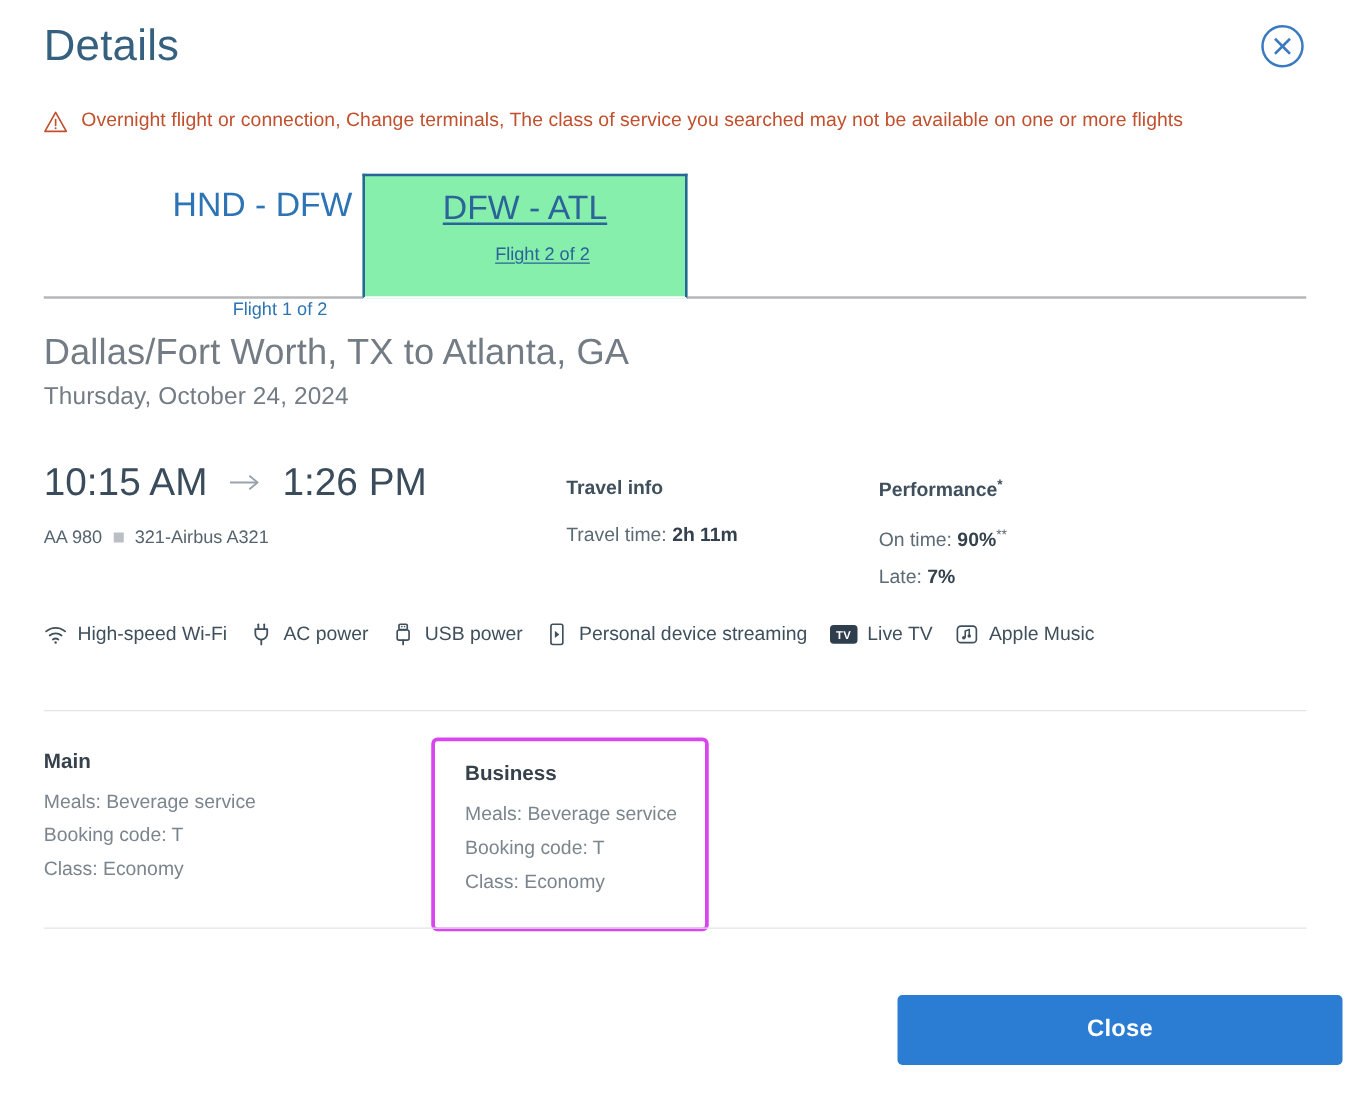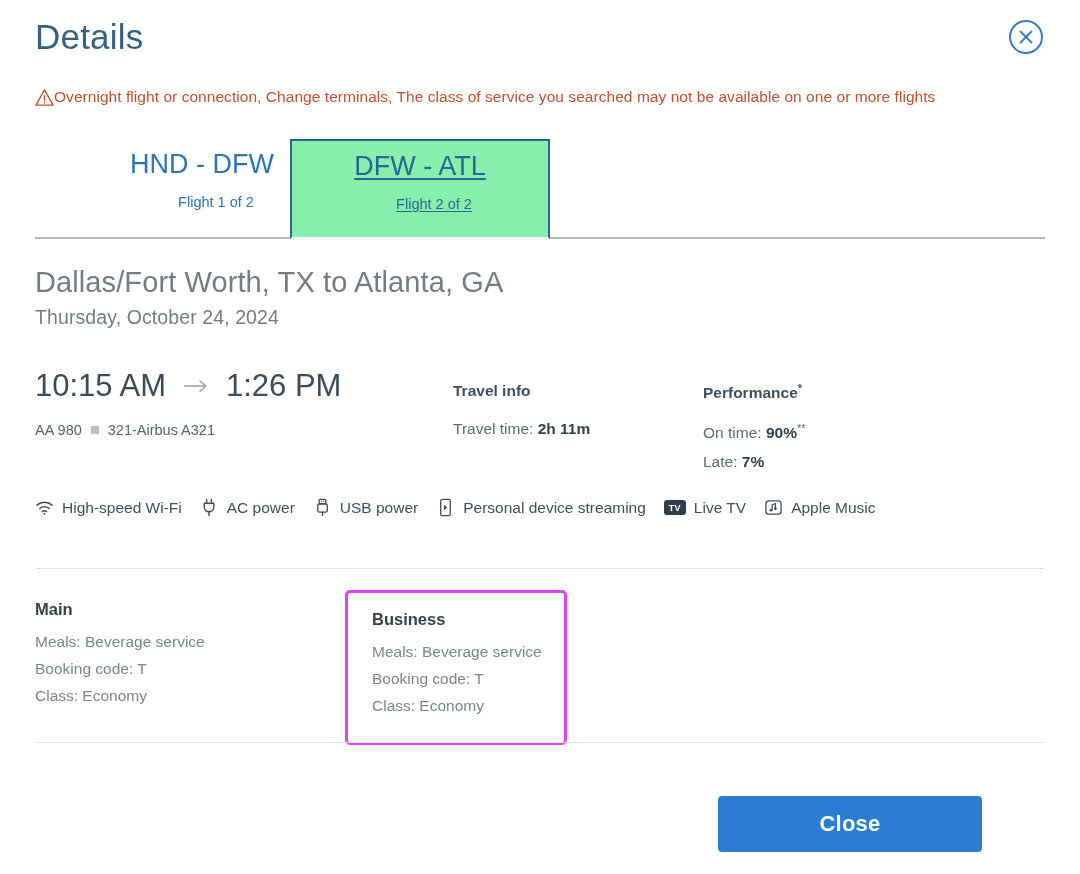--- a/index.html
+++ b/index.html
@@ -51,20 +51,21 @@
     background: transparent;
     padding: 0;
   }
 
   
   .alert-row {
     position: absolute;
     left: 35px;
     top: 88px;
     display: flex;
+    gap: 11px;
   }
   .warn-icon {
     width: 19px;
     height: 19px;
     flex: none;
     display: block;
   }
   .alert-text {
     font-size: 15.5px;
     color: #c1502e;
@@ -94,22 +95,23 @@
     height: 100px;
     display: flex;
     flex-direction: column;
     align-items: center;
     justify-content: flex-start;
     padding-top: 10px;
     cursor: pointer;
     background: transparent;
   }
   .tab-inactive {
-    left: 32px;
+    left: 40px;
     width: 270px;
+    gap: 46px;
   }
   .tab-active {
     left: 255px;
     width: 260px;
     border: 2px solid #2b6498;
     border-bottom: 2px solid #ffffff;
     background: #86efac;
     z-index: 2;
   }
   .tab-route {
@@ -283,27 +285,27 @@
     color: #7b858d;
     margin-bottom: 9px;
     white-space: nowrap;
   }
 
   
   .btn-close {
     position: absolute;
     left: 718px;
     top: 796px;
-    width: 264px;
+    width: 356px;
     height: 56px;
     background: #2b7cd3;
     border: none;
     border-radius: 4px;
     color: #ffffff;
-    font-size: 22px;
+    font-size: 19px;
     font-weight: bold;
     font-family: "Liberation Sans", sans-serif;
     cursor: pointer;
     letter-spacing: 0.2px;
   }
 </style>
 </head>
 <body>
 
 <div class="modal">

